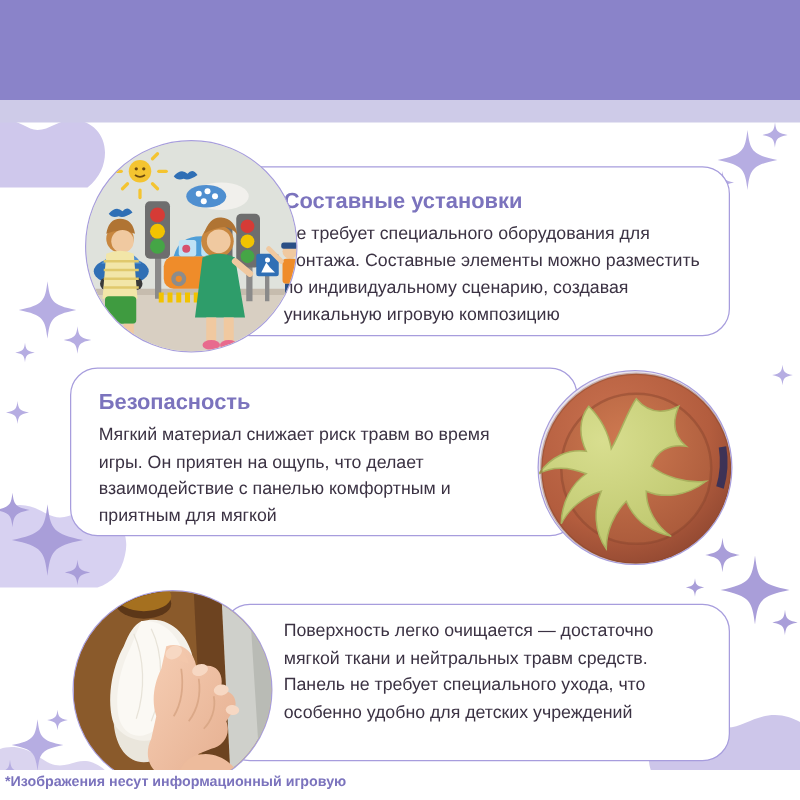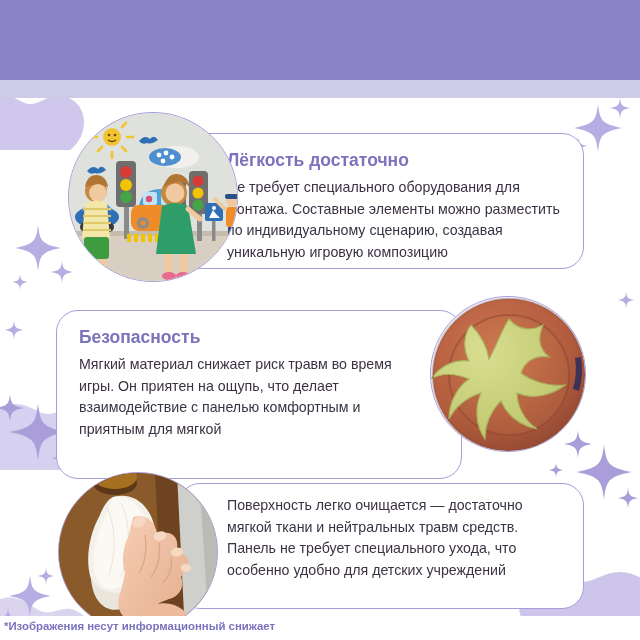--- a/index.html
+++ b/index.html
@@ -189,21 +189,21 @@
   <div class="mi-dots">
     <span class="mi-dot" style="background:#5cb85c"></span>
     <span class="mi-dot" style="background:#ef9136"></span>
     <span class="mi-dot" style="background:#f0c040"></span>
   </div>
 </div>
 
 <div class="card">
   <div class="bubble" style="left:178px; top:133px; width:406px; height:136px;">
     <div class="bubble-inner" style="padding-left:48px;">
-      <div class="c-head">Лёгкость достаточно</div>
+      <div class="c-head">Составные установки</div>
       <div class="c-body">Не требует специального оборудования для монтажа. Составные элементы можно разместить по индивидуальному сценарию, создавая уникальную игровую композицию</div>
     </div>
   </div>
 
   <div class="photo" style="left:68px; top:112px; width:170px; height:170px;">
     <svg width="170" height="170" viewBox="0 0 170 170">
       <rect width="170" height="170" fill="#dfe2dc"></rect>
       <rect y="120" width="170" height="50" fill="#d8cfc2"></rect>
       <rect y="118" width="170" height="5" fill="#c6bcae"></rect>
 
@@ -312,21 +312,21 @@
       <path d="M119,96 l12,10" stroke="#f0c9a0" stroke-width="5" stroke-linecap="round"></path>
       <rect x="96" y="141" width="8" height="20" fill="#f0c9a0"></rect>
       <rect x="110" y="141" width="8" height="20" fill="#f0c9a0"></rect>
       <ellipse cx="100" cy="163" rx="7" ry="4" fill="#e86a8e"></ellipse>
       <ellipse cx="114" cy="163" rx="7" ry="4" fill="#e86a8e"></ellipse>
     </svg>
   </div>
 </div>
 
 <div class="card">
-  <div class="bubble" style="left:56px; top:310px; width:406px; height:169px;">
+  <div class="bubble" style="left:56px; top:294px; width:406px; height:135px;">
     <div class="bubble-inner" style="padding-right:46px;">
       <div class="c-head">Безопасность</div>
       <div class="c-body">Мягкий материал снижает риск травм во время игры. Он приятен на ощупь, что делает взаимодействие с панелью комфортным и приятным для мягкой</div>
     </div>
   </div>
 
   <div class="photo" style="left:430px; top:296px; width:156px; height:156px;">
     <svg width="156" height="156" viewBox="0 0 156 156">
       <defs>
         <radialGradient id="ringg" cx="38%" cy="30%" r="78%">
@@ -421,14 +421,14 @@
       <ellipse cx="101" cy="63" rx="6.5" ry="4.6" fill="#f7d8c3" transform="rotate(-18 101 63)"></ellipse>
       <ellipse cx="118" cy="79" rx="6" ry="4.4" fill="#f7d8c3" transform="rotate(-8 118 79)"></ellipse>
       <ellipse cx="127" cy="95" rx="5.4" ry="4" fill="#f7d8c3" transform="rotate(6 127 95)"></ellipse>
 
       <path d="M96,132 C112,126 128,136 136,152 L140,160 L84,160 C80,150 86,136 96,132 Z" fill="#edbb9c"></path>
     </svg>
   </div>
 </div>
 
 <div class="footer">
-  <div class="footer-text">*Изображения несут информационный снижает</div>
+  <div class="footer-text">*Изображения несут информационный игровую</div>
 </div>
 
 </body></html>

